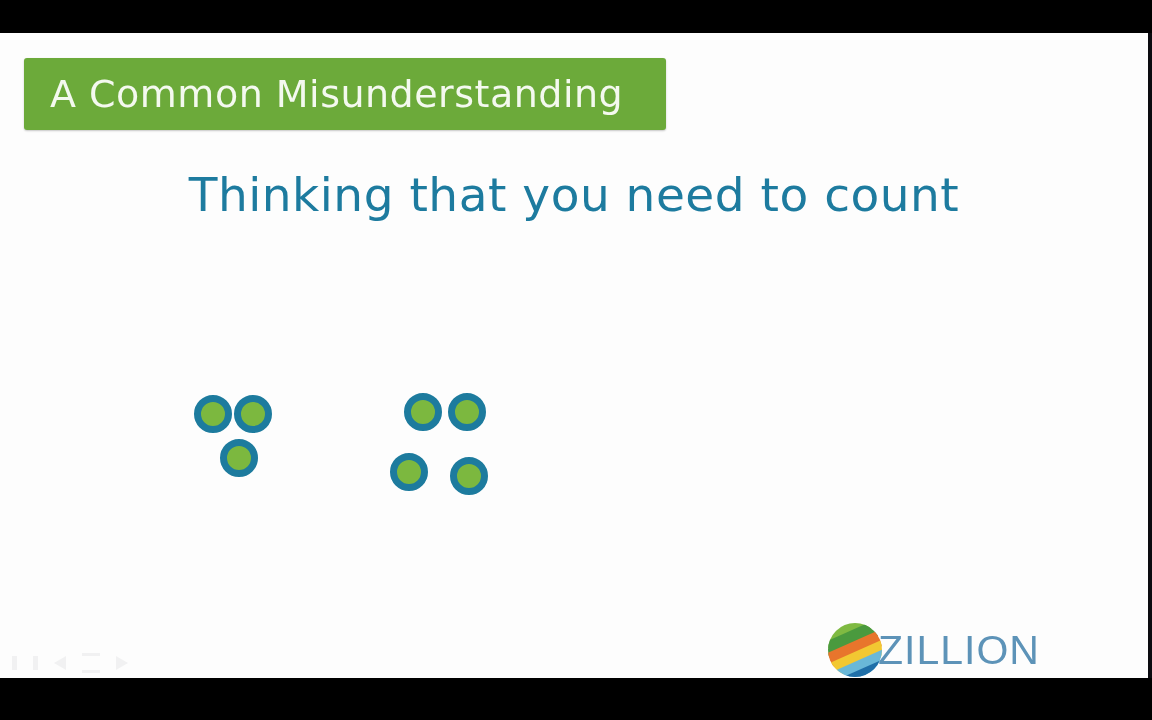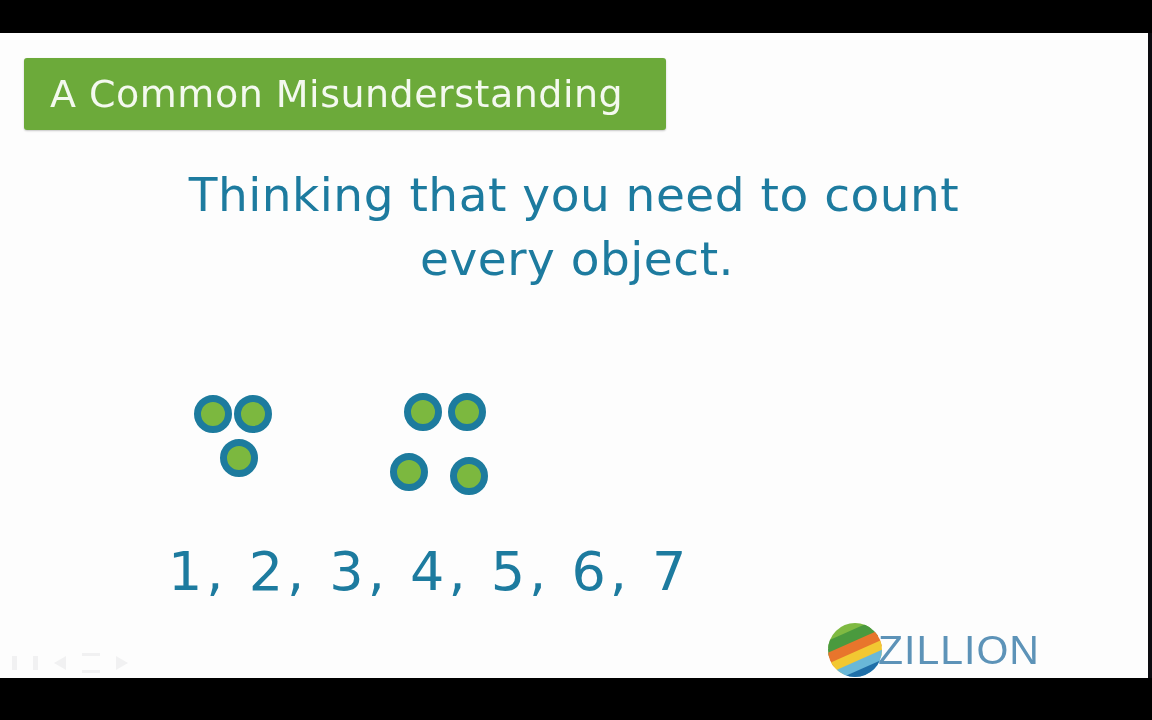--- a/index.html
+++ b/index.html
@@ -217,36 +217,34 @@
   <div class="letterbox top"></div>
 
   <div id="slide-canvas">
 
     <div id="title-banner" style="background: rgb(108, 170, 58);">
       <span id="title-text" style="color: rgb(244, 249, 239);">A Common Misunderstanding</span>
     </div>
 
     <div id="statement" style="color: rgb(29, 123, 159);">
       <span class="line line-1">Thinking that you need to count</span>
-      <span class="line line-2">every object.</span>
     </div>
 
     <div class="dot-group" id="dot-group-left">
         <div class="dot" style="left: 44px; top: 52px; background: rgb(124, 184, 63); border-color: rgb(29, 123, 158);"></div>
         <div class="dot" style="left: 84px; top: 52px; background: rgb(124, 184, 63); border-color: rgb(29, 123, 158);"></div>
         <div class="dot" style="left: 70px; top: 96px; background: rgb(124, 184, 63); border-color: rgb(29, 123, 158);"></div>
       </div>
     <div class="dot-group" id="dot-group-right">
         <div class="dot" style="left: 34px; top: 50px; background: rgb(124, 184, 63); border-color: rgb(29, 123, 158);"></div>
         <div class="dot" style="left: 78px; top: 50px; background: rgb(124, 184, 63); border-color: rgb(29, 123, 158);"></div>
         <div class="dot" style="left: 20px; top: 110px; background: rgb(124, 184, 63); border-color: rgb(29, 123, 158);"></div>
         <div class="dot" style="left: 80px; top: 114px; background: rgb(124, 184, 63); border-color: rgb(29, 123, 158);"></div>
       </div>
 
-    <div id="count-sequence" style="color: rgb(29, 123, 159);">1, 2, 3, 4, 5, 6, 7</div>
 
     <div id="logo">
       <span id="logo-globe">
           <span class="stripe" style="background: rgb(127, 186, 66); top: -4px;"></span>
           <span class="stripe" style="background: rgb(74, 154, 62); top: 6px;"></span>
           <span class="stripe" style="background: rgb(232, 117, 44); top: 18px;"></span>
           <span class="stripe" style="background: rgb(242, 200, 50); top: 29px;"></span>
           <span class="stripe" style="background: rgb(105, 184, 216); top: 39px;"></span>
           <span class="stripe" style="background: rgb(31, 111, 168); top: 49px;"></span>
         </span>

